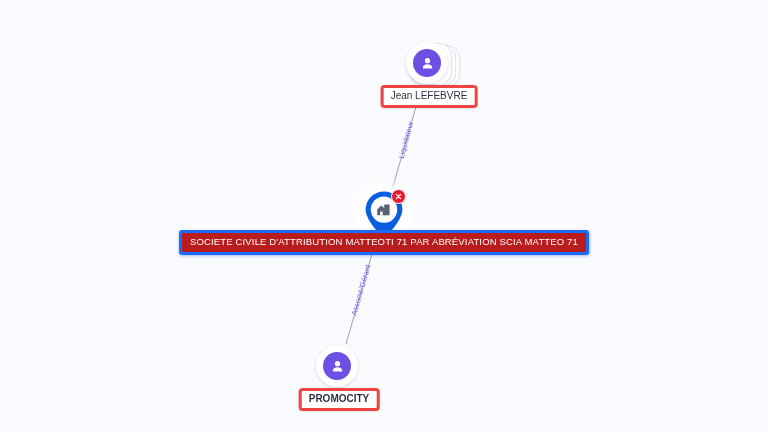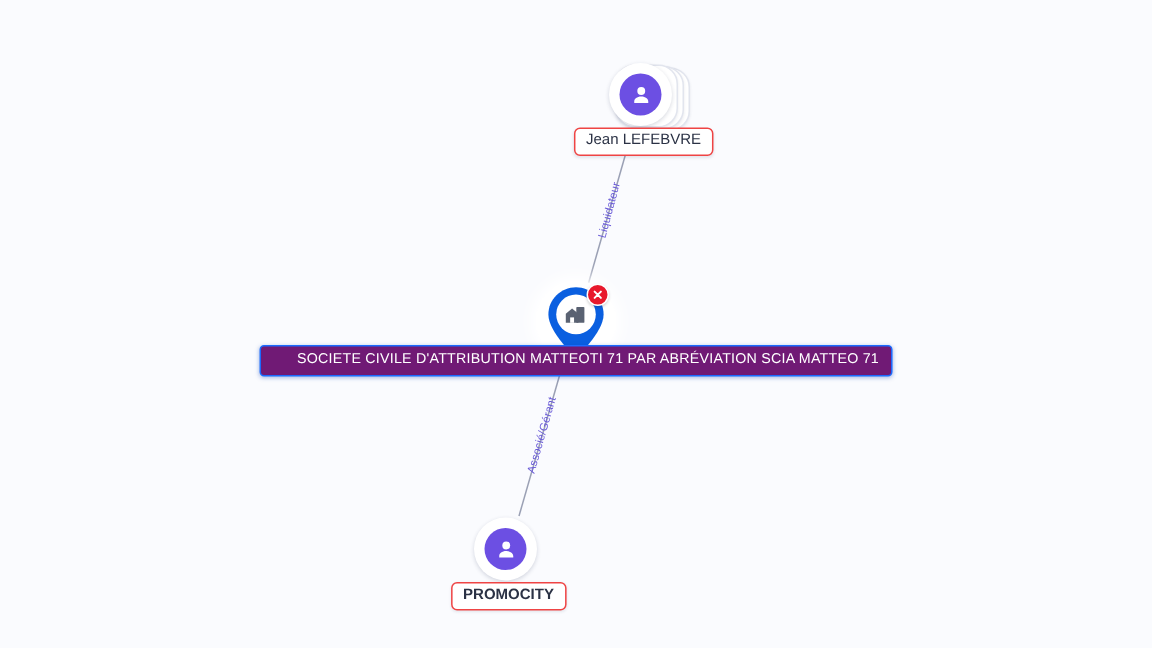--- a/index.html
+++ b/index.html
@@ -112,36 +112,36 @@
     justify-content: center;
     box-shadow: 0 1px 2px rgba(0,0,0,0.18);
   }
   .pin-badge svg { display: block; }
 
   
   .node-label {
     position: absolute;
     transform: translateX(-50%);
     background: #ffffff;
-    border: 1px solid #ef4444;
+    border: 3px solid #ef4444;
     border-radius: 4px;
     padding: 2px 7px 3px 7px;
     font-size: 10px;
     line-height: 12px;
     color: #2b3245;
     white-space: nowrap;
     box-shadow: 0 1px 2px rgba(30,40,80,0.10);
   }
   .node-label.selected {
-    background: #701a75;
+    background: #b91c1c;
     border-color: #1a6bff;
     color: #ffffff;
     font-size: 9.5px;
     letter-spacing: 0.15px;
-    padding: 3px 8px 4px 24px;
+    padding: 3px 8px 4px 8px;
     border-radius: 3px;
     box-shadow: 0 1px 3px rgba(20,70,180,0.35);
   }
   .edge-label {
     position: absolute;
     font-size: 7.5px;
     line-height: 9px;
     color: #6a5bd8;
     white-space: nowrap;
     transform-origin: 50% 50%;

